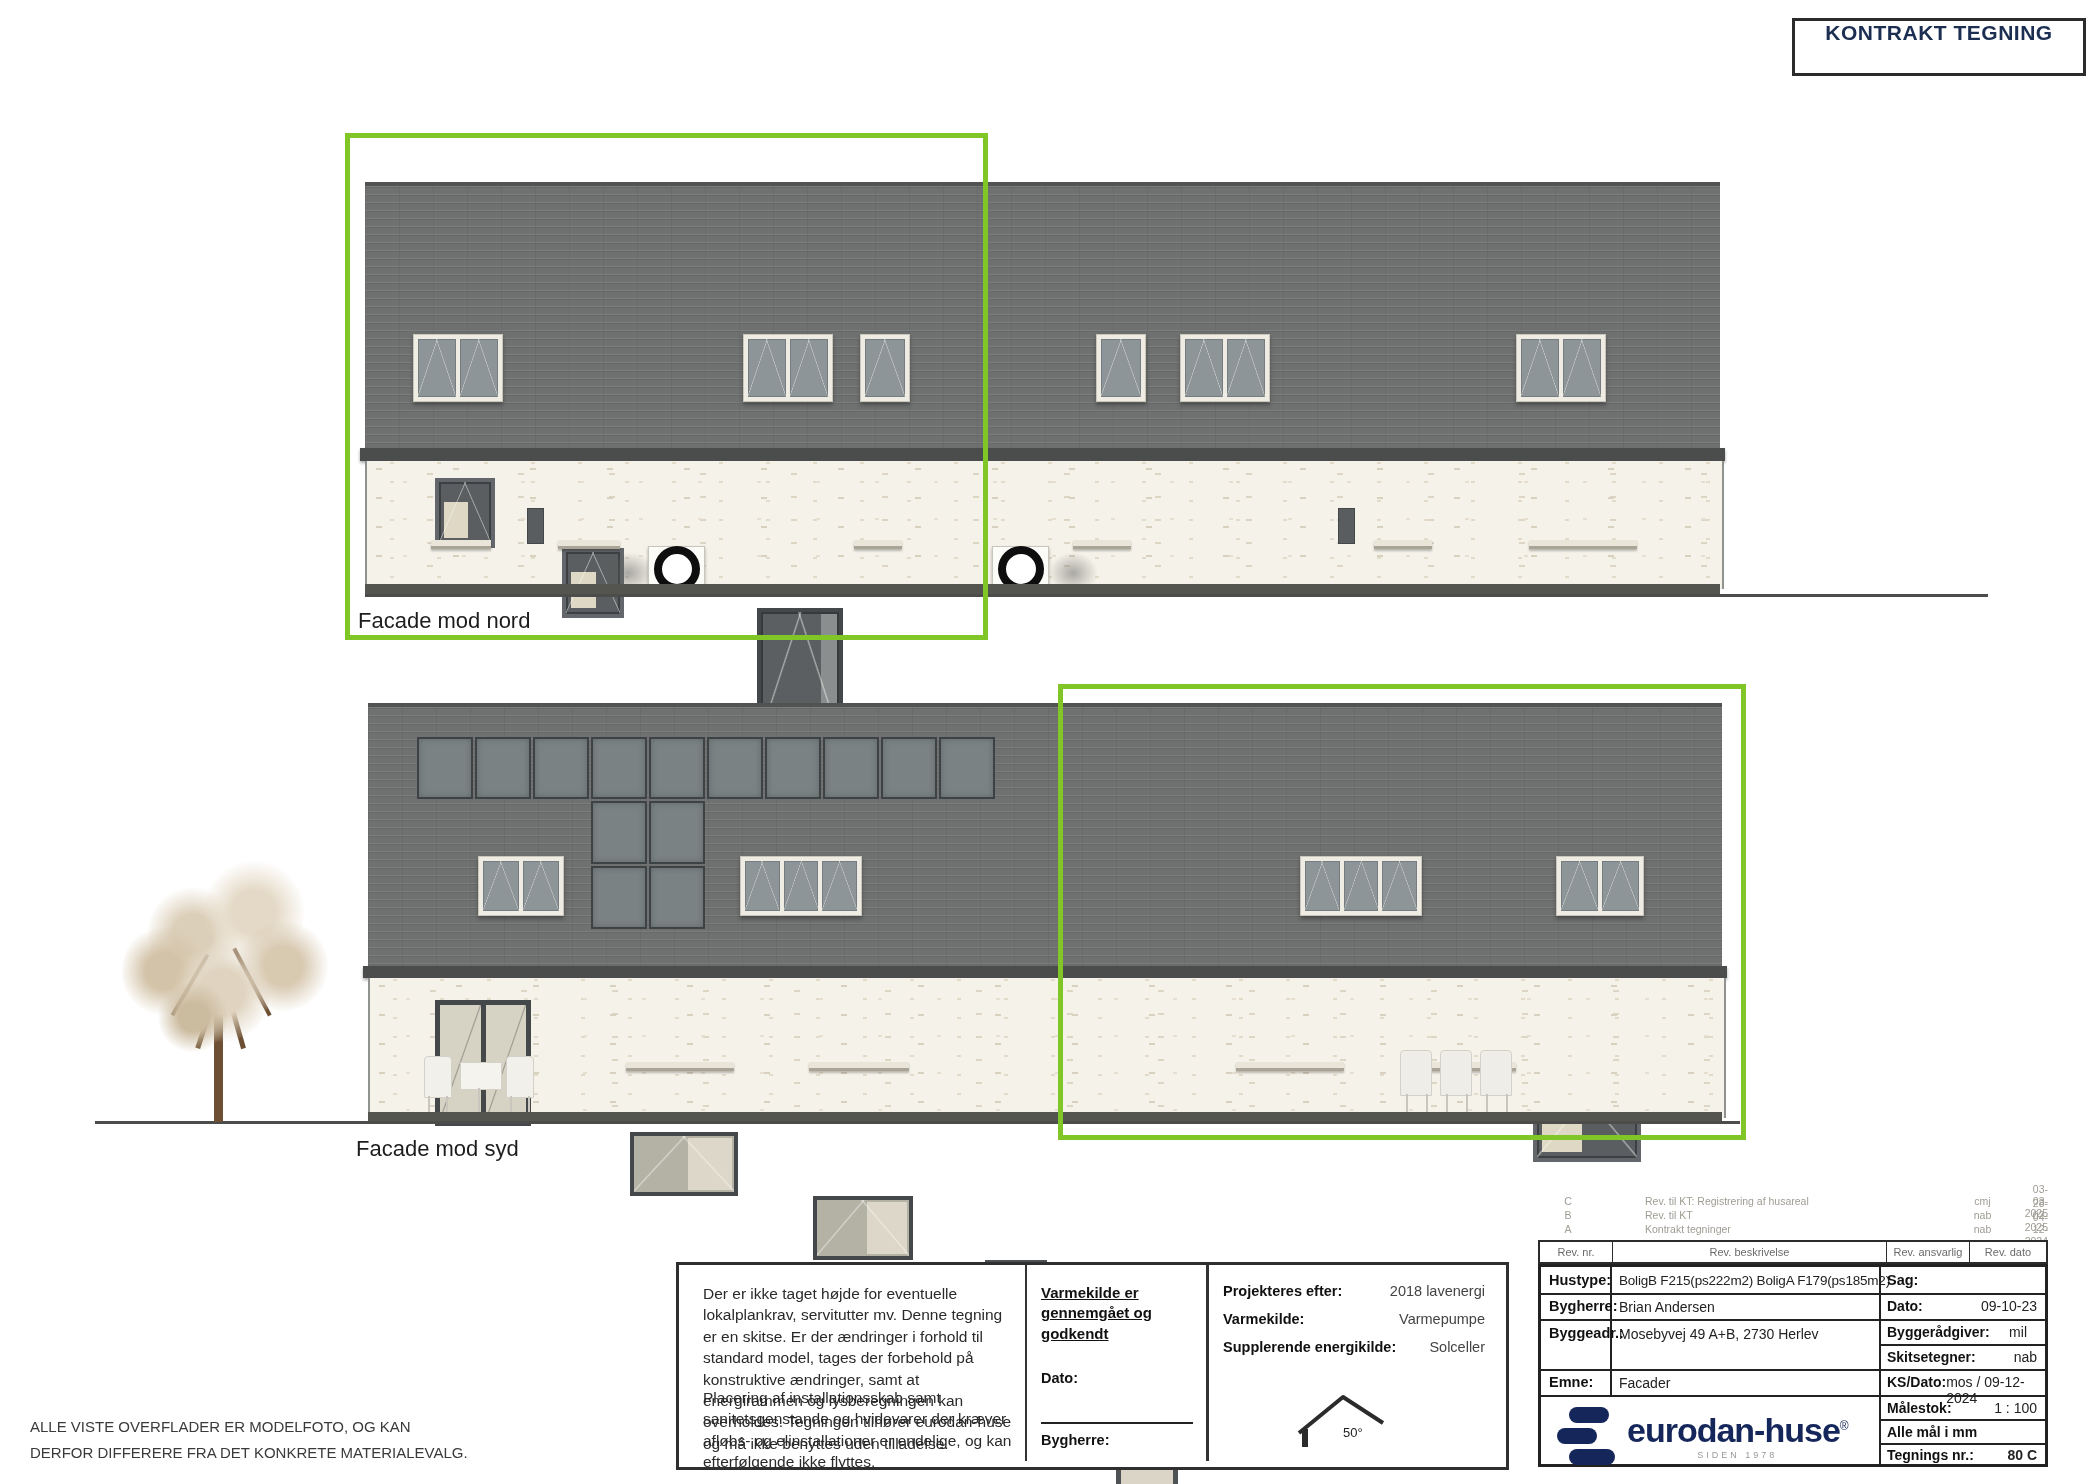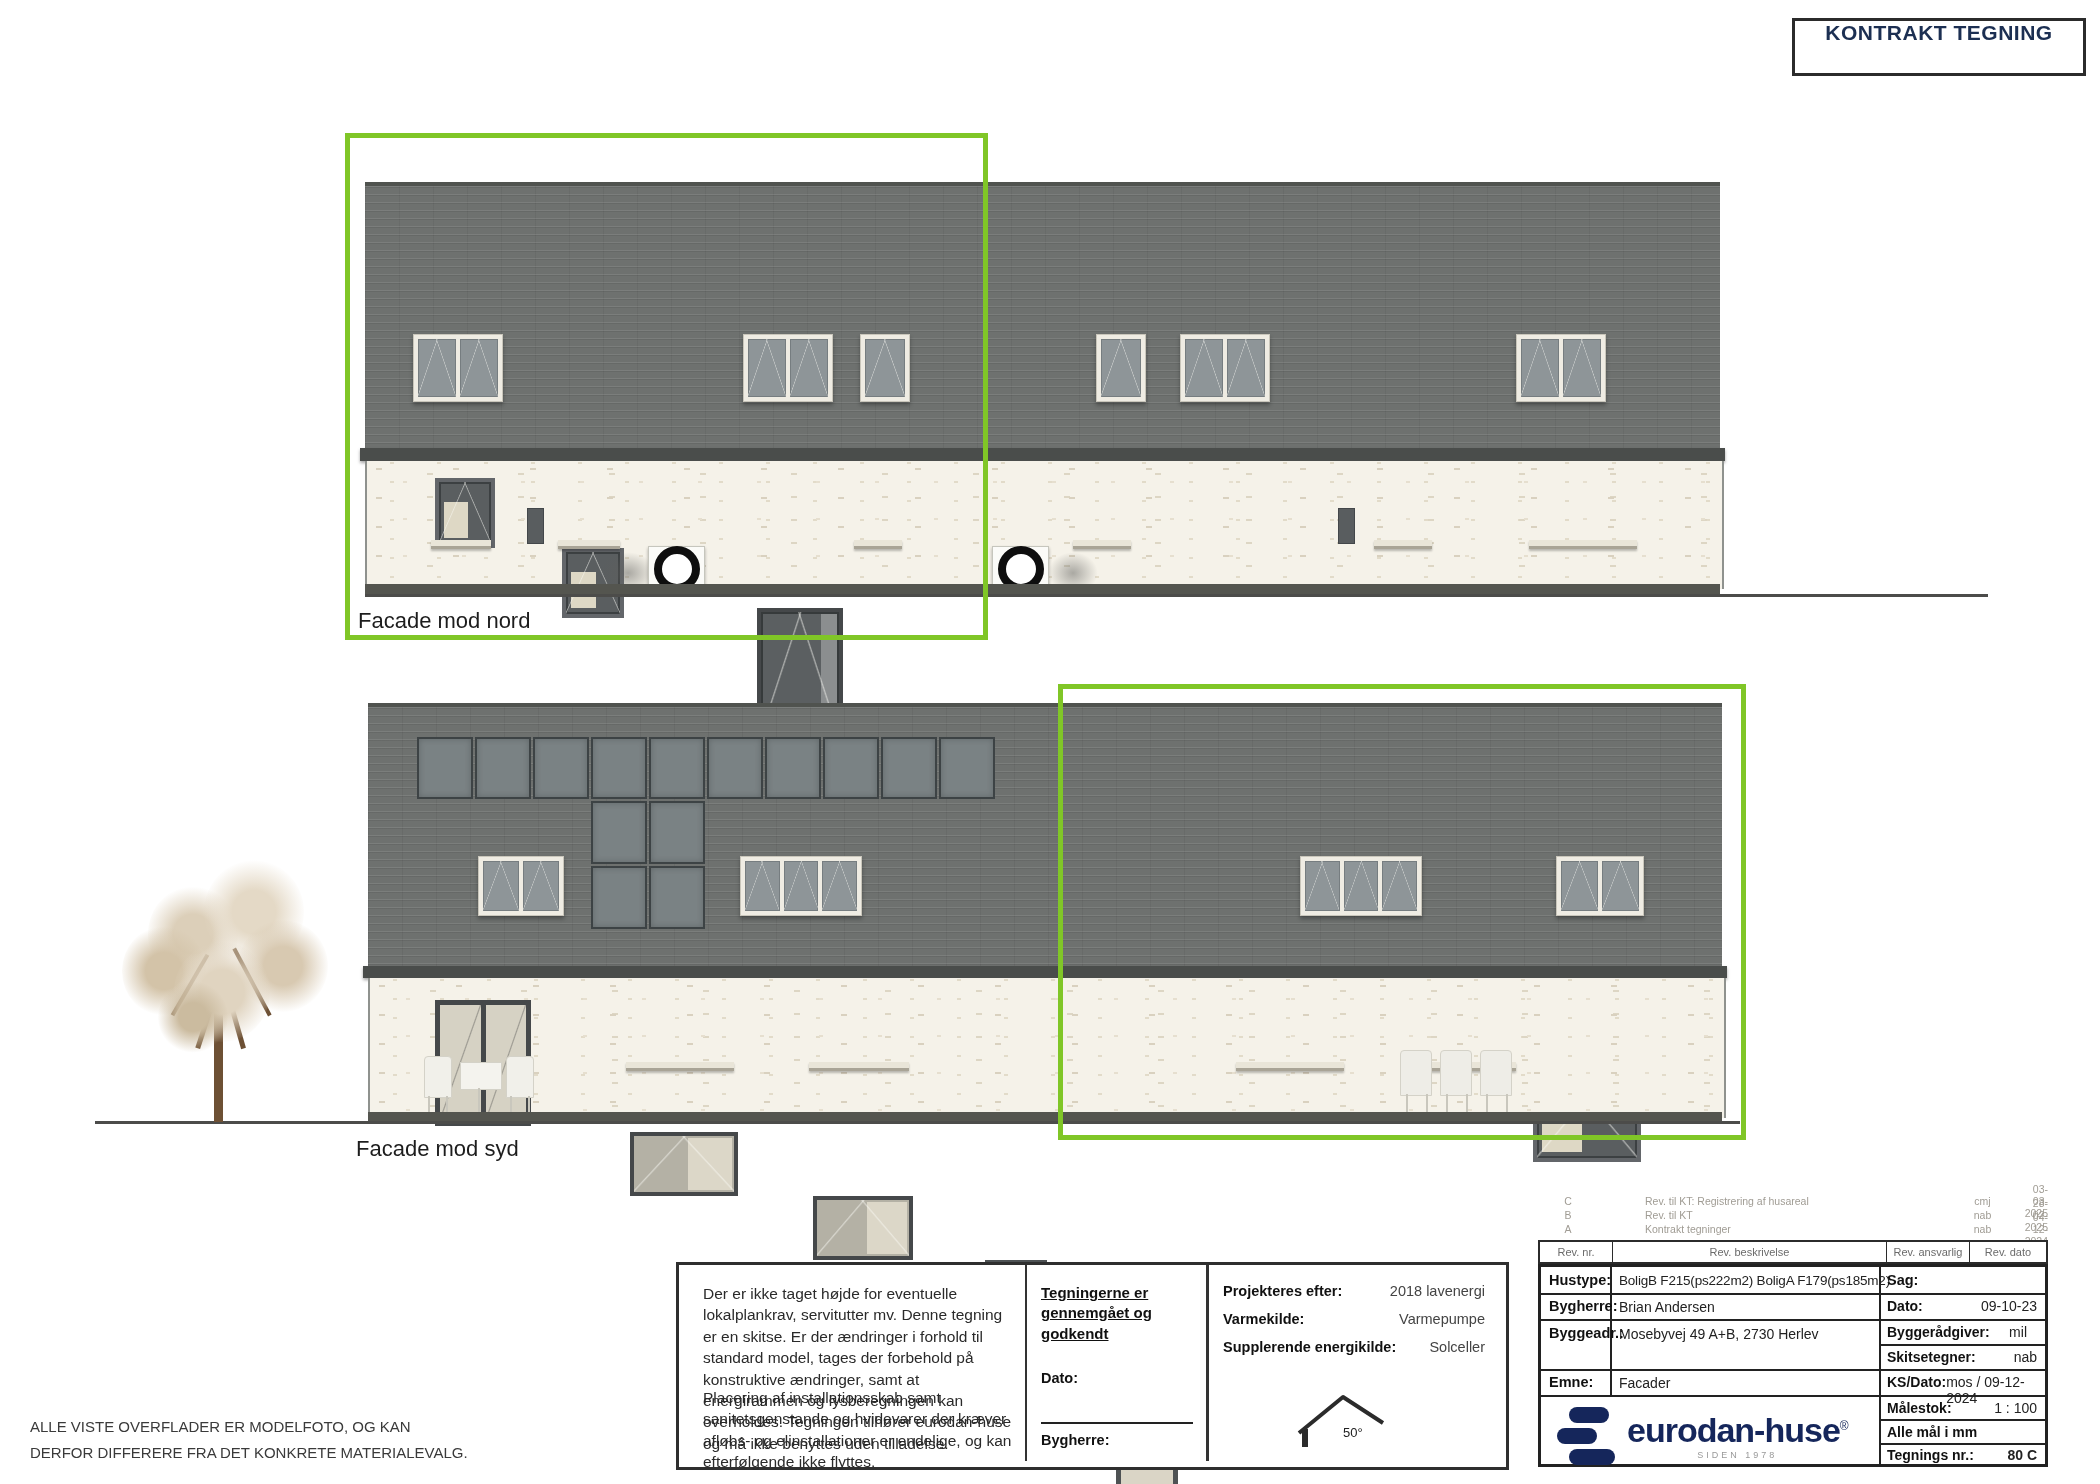--- a/index.html
+++ b/index.html
@@ -318,21 +318,21 @@
     <div>ALLE VISTE OVERFLADER ER MODELFOTO, OG KAN</div>
     <div>DERFOR DIFFERERE FRA DET KONKRETE MATERIALEVALG.</div>
   </div>
 
   <div class="abs nbox" style="left:676px;top:1262px;width:827px;height:202px;">
     <div class="abs ntext" style="left:24px;top:122px;width:322px;">Placering af installationsskab samt sanitetsgenstande og hvidevarer der kræver afløbs- og elinstallationer er endelige, og kan efterfølgende ikke flyttes.</div>
     <div class="abs ntext" style="left:24px;top:18px;width:312px;">Der er ikke taget højde for eventuelle lokalplankrav, servitutter mv. Denne tegning er en skitse. Er der ændringer i forhold til standard model, tages der forbehold på konstruktive ændringer, samt at energirammen og lysberegningen kan overholdes. Tegningen tilhører eurodan-huse og må ikke benyttes uden tilladelse.</div>
     <div class="abs vdiv" style="left:346px;top:0;width:2px;height:196px;"></div>
 
     <div class="abs" style="left:362px;top:18px;width:160px;">
-      <div class="appr-title">Tegningerne er</div>
+      <div class="appr-title">Varmekilde er</div>
       <div class="appr-title">gennemgået og godkendt</div>
       <div class="lbl" style="margin-top:26px;">Dato:</div>
       <div class="hline" style="width:152px;margin-top:36px;"></div>
       <div class="lbl" style="margin-top:8px;">Bygherre:</div>
       <div class="hline" style="width:152px;margin-top:36px;"></div>
     </div>
     <div class="abs vdiv" style="left:527px;top:0;width:3px;height:196px;"></div>
 
     <div class="abs" style="left:544px;top:18px;width:262px;">
       <div class="erow">

